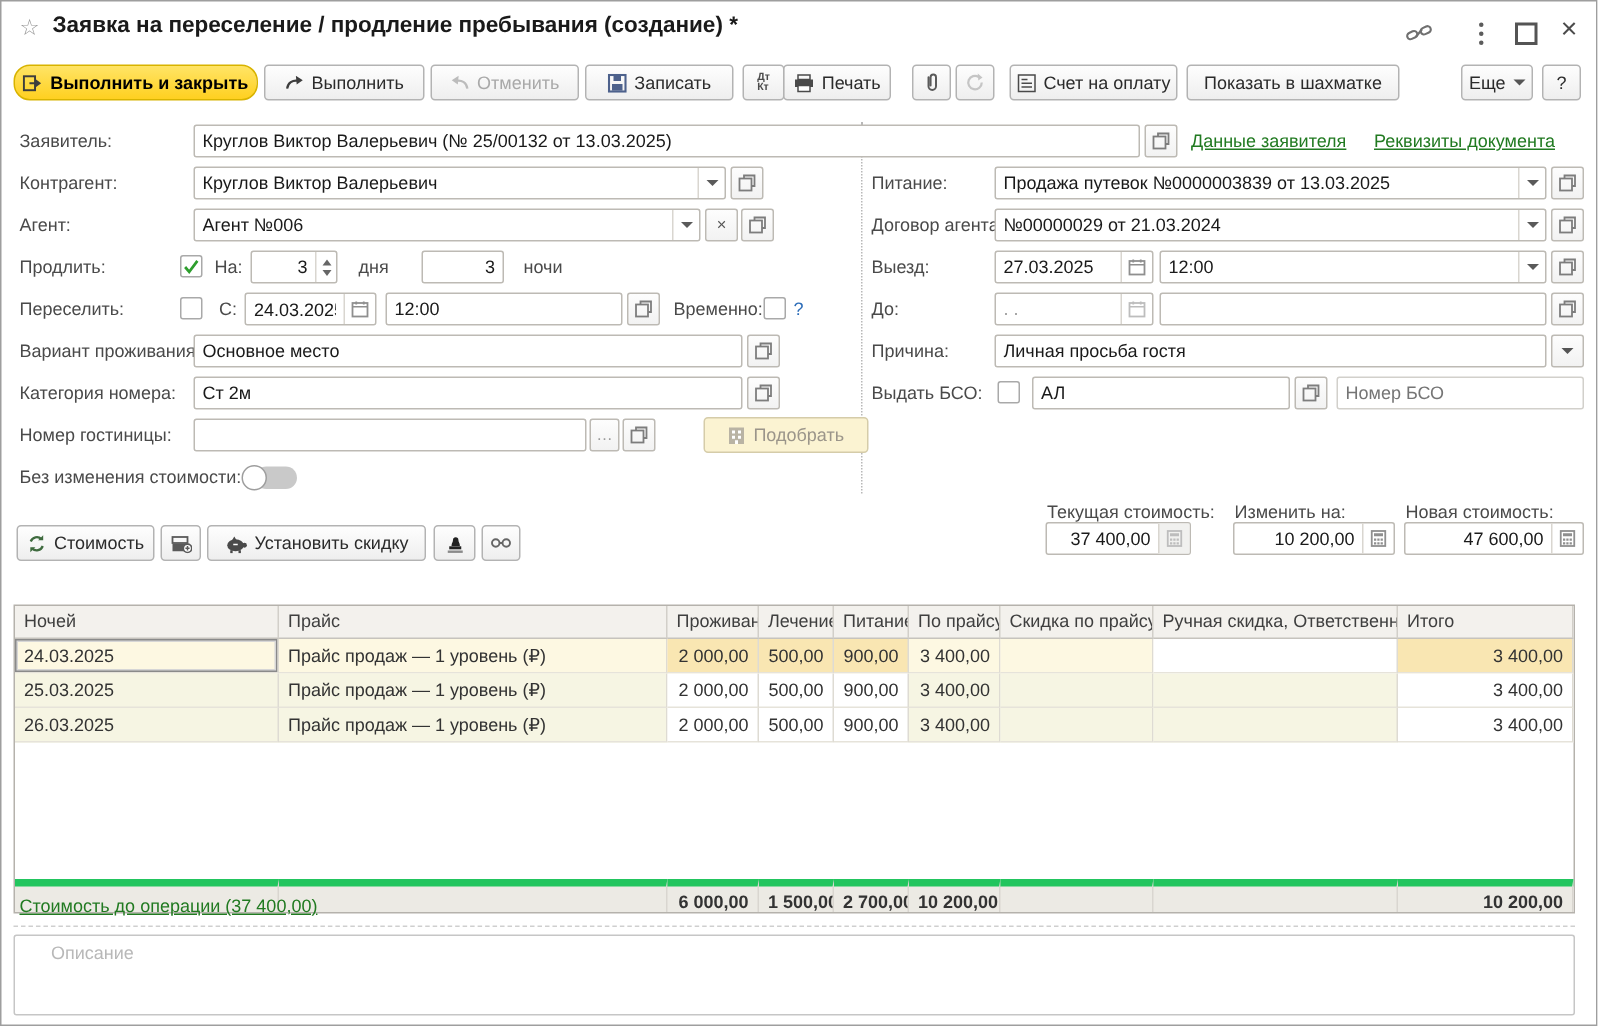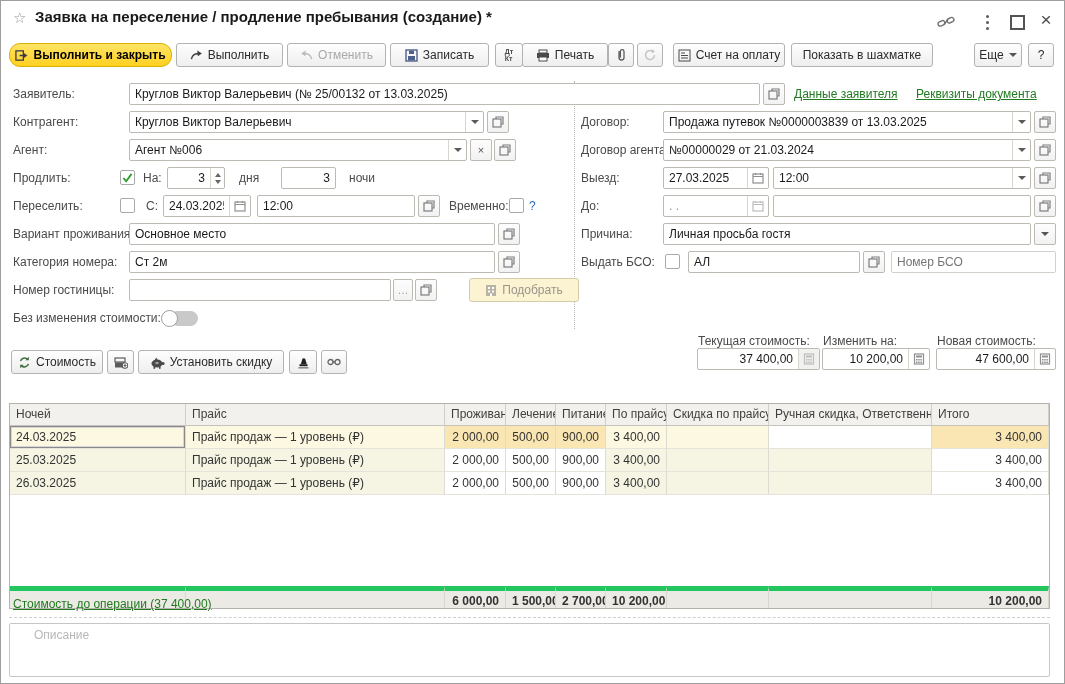--- a/index.html
+++ b/index.html
@@ -140,21 +140,21 @@
         </svg>
     </span>
     <span>Записать</span>
   </div>
 
   <div class="btn" style="left:494px;top:42px;width:28px;padding:0;">
     <span class="dtkt">
       <span>Дт</span><br><span>Кт</span>
     </span>
   </div>
-  <div class="btn" style="left:521px;top:42px;width:86px;">
+  <div class="btn" style="left:521px;top:42px;width:72px;">
     <span>
       <svg width="14" height="13" viewBox="0 0 14 13">
           <rect x="3" y="1" width="8" height="3" fill="none" stroke="#4a4a4a"></rect>
           <rect x="1" y="4" width="12" height="5" fill="#4a4a4a"></rect>
           <rect x="3" y="8" width="8" height="4" fill="#fff" stroke="#4a4a4a"></rect>
         </svg>
     </span>
     <span>Печать</span>
   </div>
   <div class="btn" style="left:607px;top:42px;width:26px;padding:0;">
@@ -215,21 +215,21 @@
   <div class="fld" style="left:128px;top:110px;width:355px;">
     <input value="Круглов Виктор Валерьевич" style="">
     <span class="dd"></span>
   </div>
   <div class="mini" style="left:486px;top:110px;">
     <svg width="12" height="12" viewBox="0 0 12 12">
         <rect x="1" y="3" width="8" height="8" fill="none" stroke="#7d7d7d" stroke-width="1.2"></rect>
         <path d="M4 3V1h7v7H9" fill="none" stroke="#7d7d7d" stroke-width="1.2"></path>
       </svg>
   </div>
-  <div class="lbl" style="left:580px;top:110px;">Договор:</div>
+  <div class="lbl" style="left:580px;top:110px;">Питание:</div>
   <div class="fld" style="left:662px;top:110px;width:368px;">
     <input value="Продажа путевок №0000003839 от 13.03.2025" style="">
     <span class="dd"></span>
   </div>
   <div class="mini" style="left:1033px;top:110px;">
     <svg width="12" height="12" viewBox="0 0 12 12">
         <rect x="1" y="3" width="8" height="8" fill="none" stroke="#7d7d7d" stroke-width="1.2"></rect>
         <path d="M4 3V1h7v7H9" fill="none" stroke="#7d7d7d" stroke-width="1.2"></path>
       </svg>
   </div>
@@ -476,21 +476,21 @@
     <span>
       <svg width="14" height="8" viewBox="0 0 14 8">
           <rect x="1" y="1.5" width="5" height="5" rx="2.5" fill="none" stroke="#666" stroke-width="1.3"></rect>
           <rect x="8" y="1.5" width="5" height="5" rx="2.5" fill="none" stroke="#666" stroke-width="1.3"></rect>
           <path d="M6 4h2" stroke="#666" stroke-width="1.3"></path>
         </svg>
     </span>
   </div>
 
   <div class="lbl" style="left:697px;top:329px;">Текущая стоимость:</div>
-  <div class="fld" style="left:696px;top:347px;width:123px;">
+  <div class="fld" style="left:696px;top:347px;width:97px;">
     <input class="ra" value="37 400,00" style="">
     <span class="seg" style="background:#f1f1ef;">
       <svg width="12" height="12" viewBox="0 0 12 12">
           <rect x="1.5" y="1" width="9" height="10" fill="none" stroke="#bdbdbd" stroke-width="1.2"></rect>
           <rect x="3" y="2.5" width="6" height="2" fill="#bdbdbd"></rect>
           <g fill="#bdbdbd">
             <rect x="3" y="6" width="1.5" height="1.5"></rect>
             <rect x="5.2" y="6" width="1.5" height="1.5"></rect>
             <rect x="7.4" y="6" width="1.5" height="1.5"></rect>
             <rect x="3" y="8.5" width="1.5" height="1.5"></rect>

